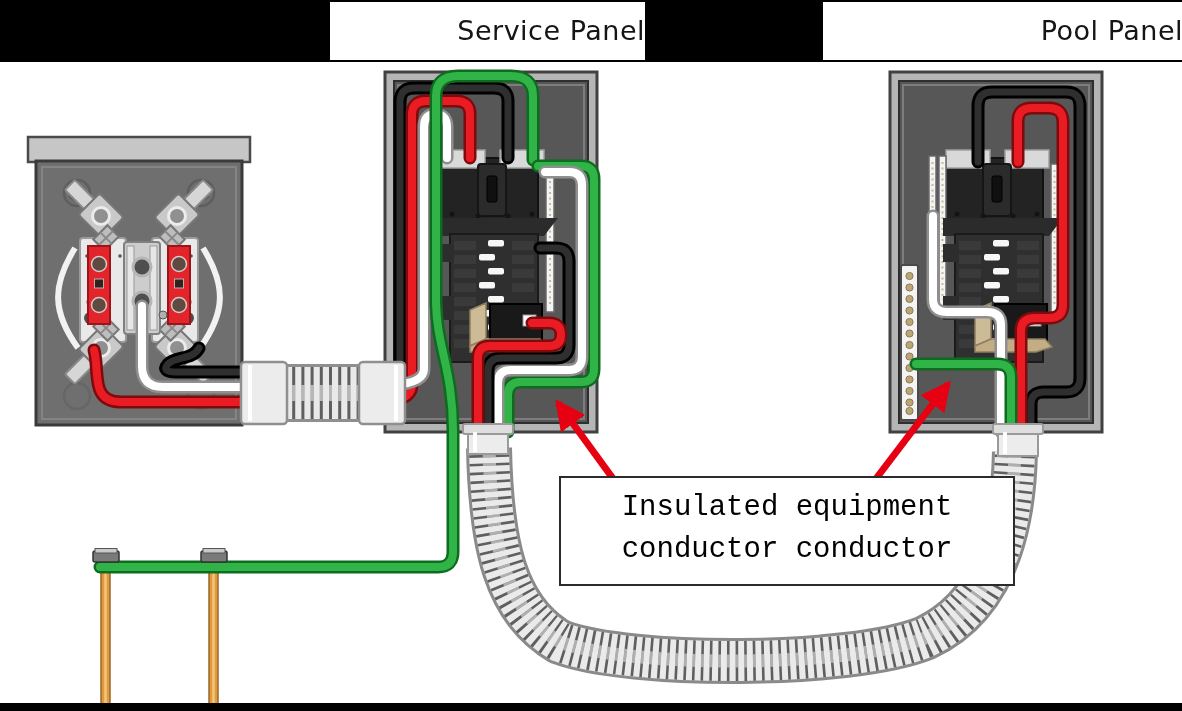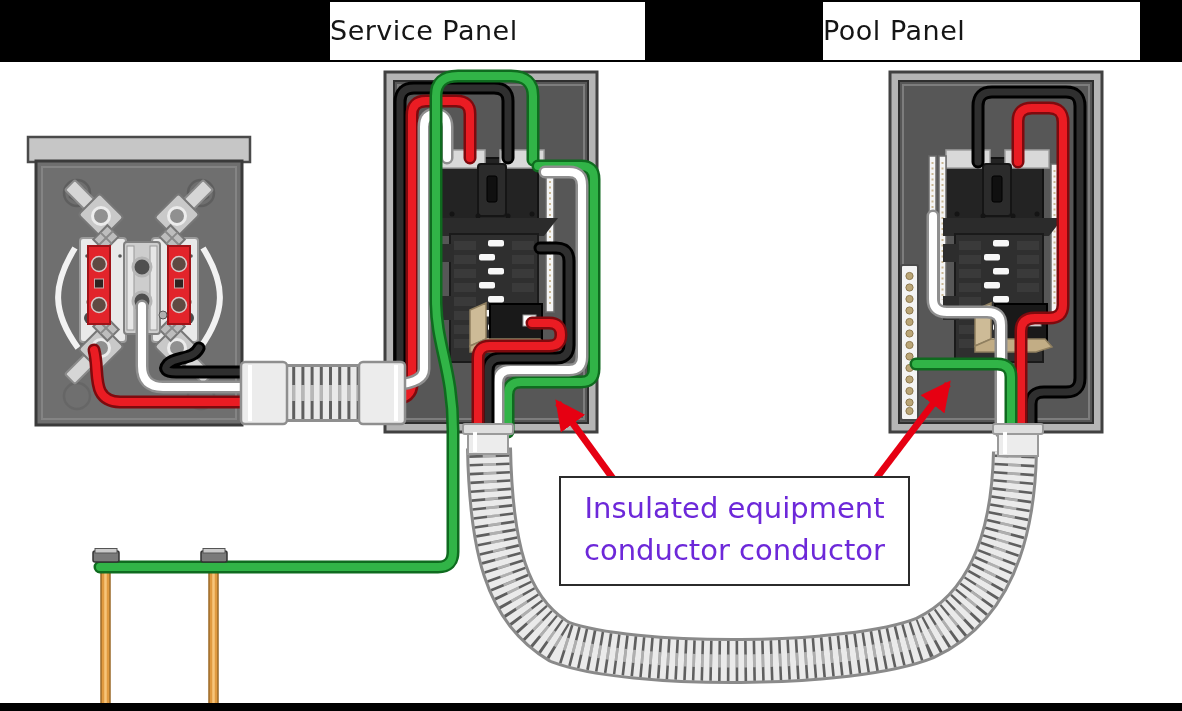--- a/index.html
+++ b/index.html
@@ -2,26 +2,26 @@
 <html><head>
 <meta charset="utf-8">
 <style>
   html,body{margin:0;padding:0;background:#ffffff;}
   .stage{position:relative;width:1182px;height:711px;background:#ffffff;overflow:hidden;
          font-family:"DejaVu Sans","Liberation Sans",sans-serif;}
   .stage svg{position:absolute;left:0;top:0;}
   .top-bar{position:absolute;left:0;top:0;width:1182px;height:62px;background:#000;}
   .bottom-bar{position:absolute;left:0;top:703px;width:1182px;height:8px;background:#000;}
   .banner-label{position:absolute;top:2px;height:58px;background:#fff;color:#151515;
-    font-size:27px;line-height:58px;text-align:left;letter-spacing:0.5px;}
+    font-size:27px;line-height:58px;text-align:right;letter-spacing:0.5px;}
   .banner-label.service{left:330px;width:315px;}
-  .banner-label.pool{left:823px;width:317px;}
-  .annotation-box{position:absolute;left:559px;top:476px;width:351px;height:110px;
-    background:#fff;border:2px solid #2b2b2b;box-sizing:border-box;color:#6d28d9;
-    font-size:29px;line-height:42px;text-align:center;padding-top:9px;}
+  .banner-label.pool{left:823px;width:317px;padding-left:43px;}
+  .annotation-box{position:absolute;left:559px;top:476px;width:456px;height:110px;
+    background:#fff;border:2px solid #2b2b2b;box-sizing:border-box;color:#000000;
+    font-size:29px;line-height:42px;text-align:center;padding-top:9px;font-family:Liberation Mono, monospace;}
 </style>
 </head>
 <body>
 
 <div class="stage">
 
 <svg width="1182" height="711" viewBox="0 0 1182 711">
   <defs>
     <marker id="arrh" markerUnits="userSpaceOnUse" markerWidth="30" markerHeight="30" viewBox="0 0 10 10" refX="8.5" refY="5" orient="auto">
       <path d="M0,0 L10,5 L0,10 Z" fill="#e60012"></path>

